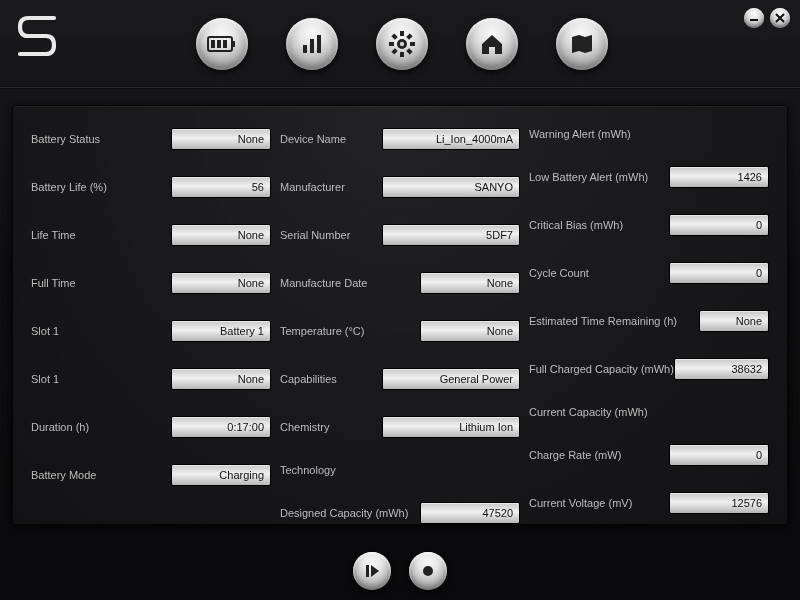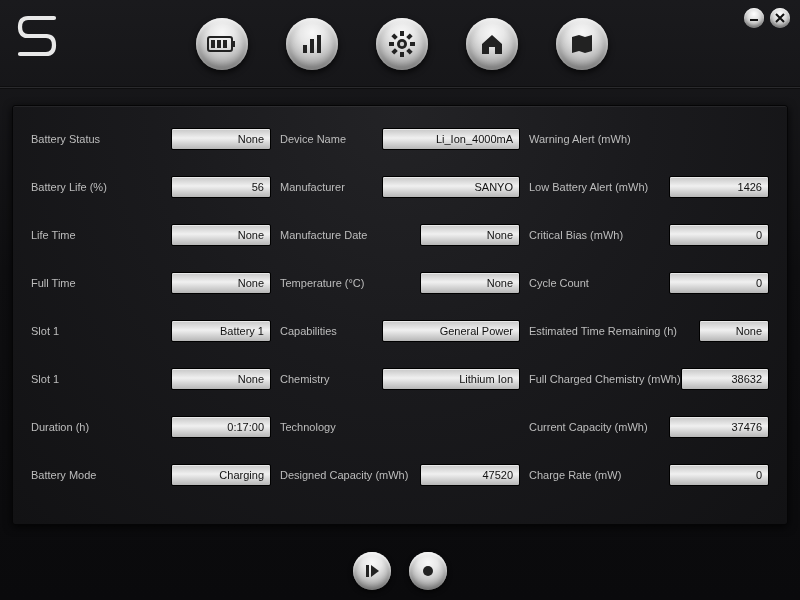--- a/index.html
+++ b/index.html
@@ -143,20 +143,24 @@
     <div class="col">
       <div class="row">
           <span class="lbl">Device Name</span>
           <span class="val w2">Li_Ion_4000mA</span>
         </div>
       <div class="row">
           <span class="lbl">Manufacturer</span>
           <span class="val w2">SANYO</span>
         </div>
       <div class="row">
+          <span class="lbl">Serial Number</span>
+          <span class="val w2">5DF7</span>
+        </div>
+      <div class="row">
           <span class="lbl">Manufacture Date</span>
           <span class="val">None</span>
         </div>
       <div class="row">
           <span class="lbl">Temperature (°C)</span>
           <span class="val">None</span>
         </div>
       <div class="row">
           <span class="lbl">Capabilities</span>
           <span class="val w2">General Power</span>
@@ -188,30 +192,33 @@
         </div>
       <div class="row">
           <span class="lbl">Cycle Count</span>
           <span class="val">0</span>
         </div>
       <div class="row">
           <span class="lbl">Estimated Time Remaining (h)</span>
           <span class="val" style="width:56px">None</span>
         </div>
       <div class="row">
-          <span class="lbl">Full Charged Chemistry (mWh)</span>
+          <span class="lbl">Full Charged Capacity (mWh)</span>
           <span class="val">38632</span>
         </div>
       <div class="row">
           <span class="lbl">Current Capacity (mWh)</span>
-          <span class="val">37476</span>
         </div>
       <div class="row">
           <span class="lbl">Charge Rate (mW)</span>
           <span class="val">0</span>
+        </div>
+      <div class="row">
+          <span class="lbl">Current Voltage (mV)</span>
+          <span class="val">12576</span>
         </div>
     </div>
 
   </div>
 
   <div class="footer">
     <div class="footbtn">
       <svg width="16" height="16" viewBox="0 0 16 16">
         <rect x="2" y="2" width="3" height="12" fill="#222"></rect>
         <path d="M7 2 L15 8 L7 14 Z" fill="#222"></path>

